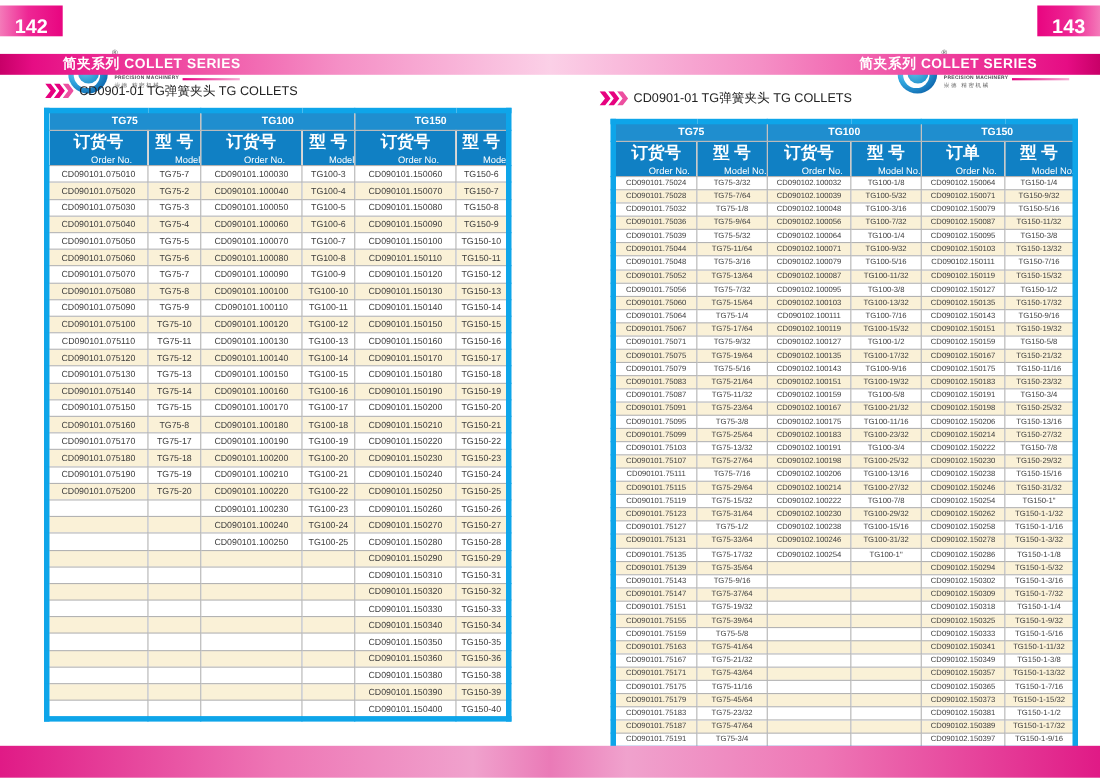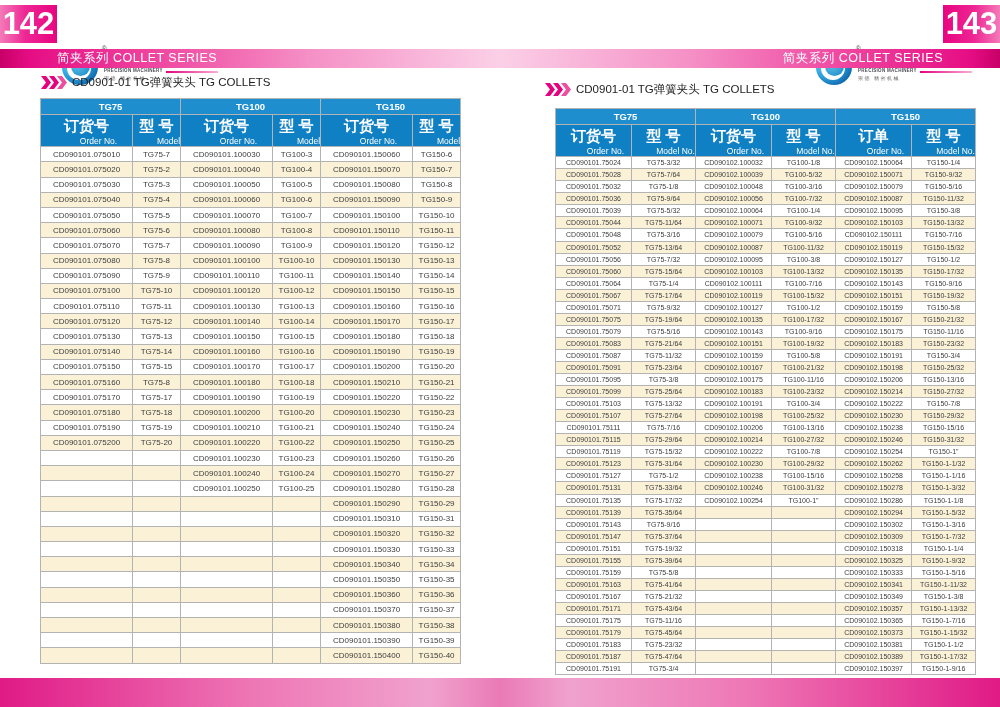--- a/index.html
+++ b/index.html
@@ -2,22 +2,22 @@
 <html><head>
 <meta charset="utf-8">
 <style>
   html,body{margin:0;padding:0;}
   body{width:1000px;height:707px;position:relative;background:#fff;
        font-family:"Liberation Sans","DejaVu Sans",sans-serif;overflow:hidden;}
   .page{position:absolute;top:0;width:500px;height:707px;}
   .page-l{left:0;} .page-r{left:500px;}
 
   
-  .pageno{position:absolute;height:38px;width:57px;line-height:38px;text-align:center;
-          color:#fff;font-size:31px;font-weight:bold;}
+  .pageno{position:absolute;height:28px;width:57px;line-height:38px;text-align:center;
+          color:#fff;font-size:18px;font-weight:bold;}
   .pageno-l{left:0;top:5px;background:linear-gradient(90deg,#f47ab9 0%,#ee2694 45%,#e80580 100%);}
   .pageno-r{left:443px;top:5px;background:linear-gradient(270deg,#f47ab9 0%,#ee2694 45%,#e80580 100%);}
 
   
   .logo{position:absolute;display:flex;align-items:center;gap:6px;height:42px;margin-top:42px;}
   .logo-l{left:62px;top:4px;} .logo-r{left:316px;top:4px;}
   .globe{width:36px;height:36px;border-radius:50%;position:relative;flex:0 0 auto;
          background:radial-gradient(circle at 30% 30%,#9adcf5,#2fa5de 45%,#0a5ea6 85%);}
   .globe::before{content:"";position:absolute;left:5px;top:7px;width:24px;height:24px;border-radius:50%;background:#fff;}
   .globe::after{content:"";position:absolute;left:9px;top:8px;width:19px;height:19px;border-radius:50%;
@@ -25,33 +25,33 @@
   .reg{position:absolute;right:-9px;top:-4px;font-size:7px;color:#555;}
   .logo-text{line-height:1;}
   .logo-name{font-size:14px;font-weight:bold;color:#33333b;letter-spacing:.5px;}
   .logo-sub{display:flex;align-items:center;gap:3px;margin-top:2px;}
   .logo-sub-text{font-size:4.5px;color:#4a4a55;letter-spacing:.3px;font-weight:bold;}
   .tail{width:52px;height:2px;display:inline-block;background:linear-gradient(90deg,#e6017f,#f6aed5);}
   .logo-cn{font-size:5px;color:#666;margin-top:2px;letter-spacing:1.5px;}
 
   
   .series-bar{position:absolute;top:49px;width:500px;height:19px;line-height:19px;
-              color:#fff;font-weight:normal;font-size:12.5px;letter-spacing:.5px;box-sizing:border-box;}
+              color:#fff;font-weight:bold;font-size:12.5px;letter-spacing:.5px;box-sizing:border-box;}
   .bar-l{left:0;padding-left:57px;
          background:linear-gradient(90deg,#c80068 0%,#e60d84 6%,#ee3f9c 28%,#f590c6 62%,#fbd0e7 100%);}
   .bar-r{left:0;padding-right:57px;text-align:right;
          background:linear-gradient(270deg,#c80068 0%,#e60d84 6%,#ee3f9c 28%,#f590c6 62%,#fbd0e7 100%);}
 
   
   .section-head{position:absolute;display:flex;align-items:center;gap:5px;height:14px;}
   .sh-l{left:41px;top:75px;} .sh-r{left:45px;top:82px;}
   .section-title{font-size:11.5px;color:#222;}
 
   
-  .tbl{position:absolute;border-collapse:collapse;table-layout:fixed;border:1px solid #0ea5e9;}
+  .tbl{position:absolute;border-collapse:collapse;table-layout:fixed;border:5px solid #0ea5e9;}
   .tbl-l{left:40px;top:98px;width:420px;}
   .tbl-r{left:55px;top:108px;width:420px;}
   .tbl th,.tbl td{border:1px solid #b3b3b3;text-align:center;vertical-align:middle;
                   padding:0;overflow:hidden;white-space:nowrap;}
   .tbl thead th{color:#fff;font-weight:bold;}
   .tbl .grp th{height:15px;font-size:9.5px;background:#1f8ecf;}
   .tbl .hdr th{height:29px;background:#1080c4;}
   .hdr .cn{font-size:15px;font-weight:bold;line-height:1.4;}
   .hdr .en{font-size:8.5px;font-weight:normal;line-height:1.2;margin-left:24px;}
   .tbl tbody td{color:#3c3c3c;background:#fff;}
@@ -378,28 +378,20 @@
           <td></td>
           <td></td>
           <td>CD090101.150360</td>
           <td>TG150-36</td>
         </tr>
         <tr>
           <td></td>
           <td></td>
           <td></td>
           <td></td>
-          <td>CD090101.150370</td>
-          <td>TG150-37</td>
-        </tr>
-        <tr>
-          <td></td>
-          <td></td>
-          <td></td>
-          <td></td>
           <td>CD090101.150380</td>
           <td>TG150-38</td>
         </tr>
         <tr>
           <td></td>
           <td></td>
           <td></td>
           <td></td>
           <td>CD090101.150390</td>
           <td>TG150-39</td>

